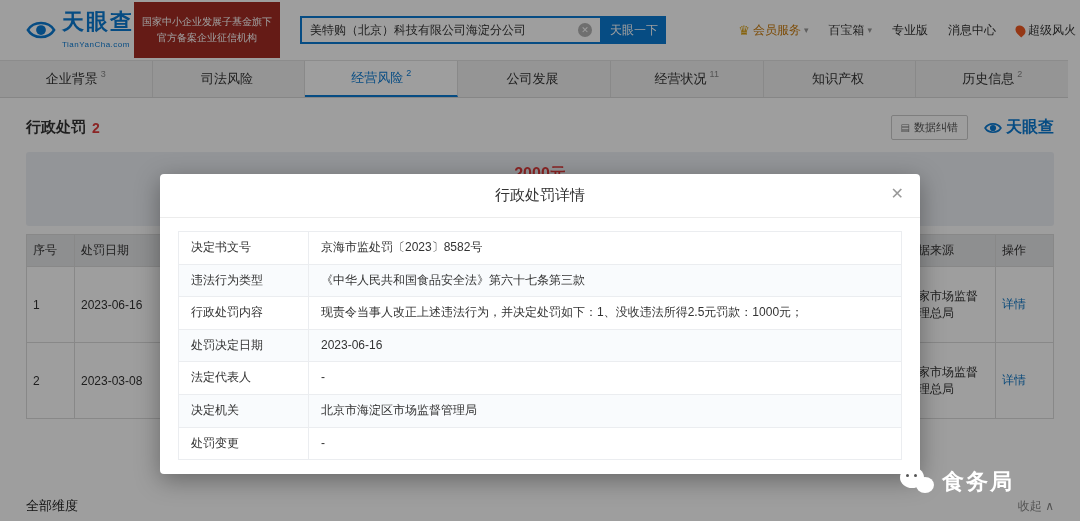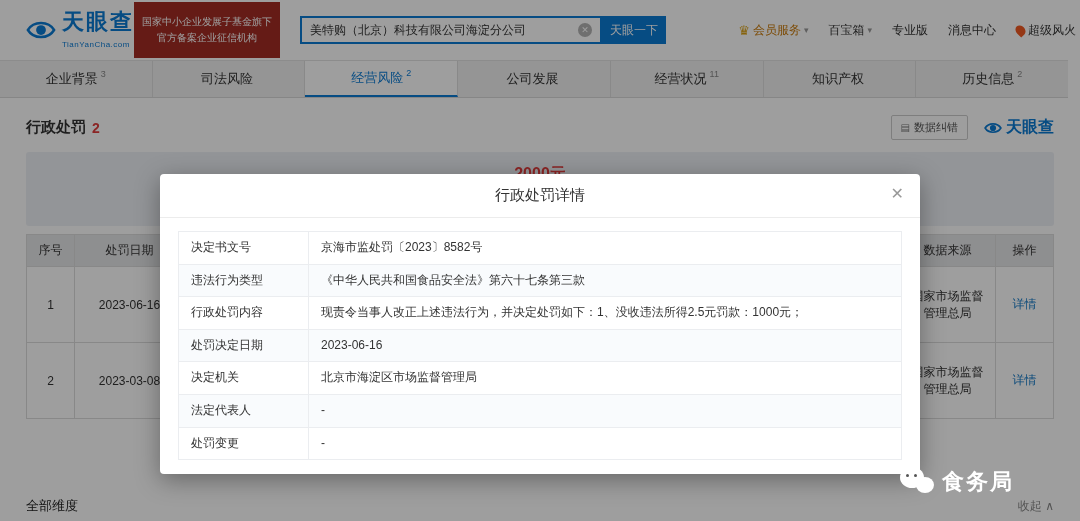--- a/index.html
+++ b/index.html
@@ -48,21 +48,21 @@
   .head-right { margin-left:auto; display:flex; align-items:center; gap:16px; }
   .correct-btn { border:1px solid #ccc; border-radius:2px; font-size:11px; color:#555; padding:4px 9px; display:flex; align-items:center; gap:4px; cursor:pointer; background:#fff; }
   .doc-ico { font-size:10px; color:#777; }
   .brand { display:flex; align-items:center; gap:4px; color:#0b7bd4; font-weight:bold; font-size:16px; }
   .brand svg { width:18px; height:18px; }
 
   .banner { margin-top:12px; background:#eef1f5; border-radius:3px; height:74px; text-align:center; padding-top:12px; }
   .banner-amount { color:#e03c3c; font-size:16px; font-weight:bold; }
 
   .bg-table { width:100%; border-collapse:collapse; margin-top:8px; font-size:12px; color:#333; table-layout:fixed; }
-  .bg-table th, .bg-table td { border:1px solid #dcdcdc; text-align:center; vertical-align:middle; padding:4px 6px; }
+  .bg-table th, .bg-table td { border:1px solid #dcdcdc; text-align:left; vertical-align:middle; padding:4px 6px; }
   .bg-table th { background:#e6e7e9; height:32px; font-weight:normal; }
   .bg-table td { height:76px; background:#fff; }
   .col-idx { width:48px; } .col-date { width:110px; } .col-src { width:96px; } .col-act { width:58px; }
   .detail-link { color:#1479c6; cursor:pointer; }
 
   .dims { position:absolute; bottom:6px; left:26px; font-size:13px; color:#222; }
   .collapse { position:absolute; bottom:6px; right:26px; font-size:12px; color:#888; cursor:pointer; }
 
   
   .overlay { position:absolute; inset:0; background:rgba(0,0,0,0.38); z-index:10; }
@@ -248,26 +248,26 @@
         </tr>
         <tr>
           <td class="lbl">行政处罚内容</td>
           <td>现责令当事人改正上述违法行为，并决定处罚如下：1、没收违法所得2.5元罚款：1000元；</td>
         </tr>
         <tr>
           <td class="lbl">处罚决定日期</td>
           <td>2023-06-16</td>
         </tr>
         <tr>
+          <td class="lbl">法定代表人</td>
+          <td>-</td>
+        </tr>
+        <tr>
           <td class="lbl">决定机关</td>
           <td>北京市海淀区市场监督管理局</td>
-        </tr>
-        <tr>
-          <td class="lbl">法定代表人</td>
-          <td>-</td>
         </tr>
         <tr>
           <td class="lbl">处罚变更</td>
           <td>-</td>
         </tr>
       </tbody>
     </table>
   </div>
 </div>
 

